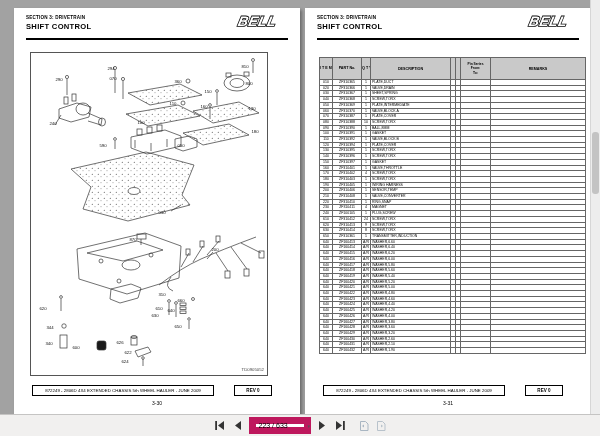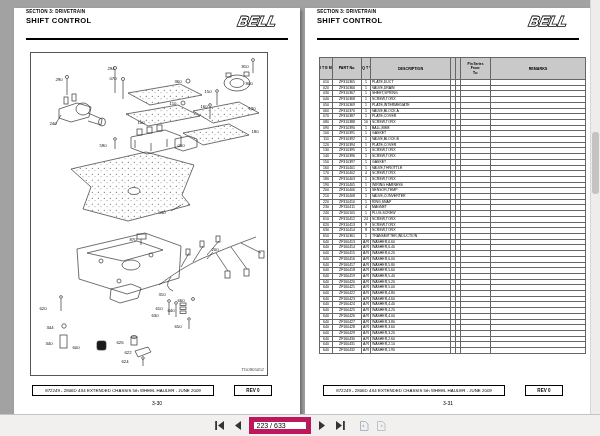--- a/index.html
+++ b/index.html
@@ -5,21 +5,21 @@
   html,body{margin:0;padding:0}
   body{
     width:600px;height:436px;position:relative;overflow:hidden;
     background:#a2a2a2;font-family:"Liberation Sans",sans-serif;color:#000;
   }
   
   .page{position:absolute;top:8px;width:286px;height:407px;background:#fff;
         box-shadow:2px 2px 3px rgba(0,0,0,.35)}
   #page-left{left:14px}
   #page-right{left:305px}
-  .page-header{position:absolute;top:1px;left:12px}
+  .page-header{position:absolute;top:7px;left:12px}
   .hdr-section{font-size:4.6px;font-weight:bold;letter-spacing:.2px}
   .hdr-title{font-size:7.6px;font-weight:bold;margin-top:1.5px;letter-spacing:.3px}
   .hdr-rule{position:absolute;top:30px;left:12px;right:12px;height:2px;background:#000}
   .logo{position:absolute;top:5px;right:12px}
   .page-footer-doc{position:absolute;left:18px;top:377px;width:180px;height:9px;
        border:1px solid #000;font-size:4.4px;line-height:9px;text-align:center;
        white-space:nowrap;overflow:hidden}
   .page-footer-rev{position:absolute;left:220px;top:377px;width:36px;height:9px;
        border:1px solid #000;font-size:4.6px;line-height:9px;text-align:center;font-weight:bold}
   .page-footer-num{position:absolute;top:392px;left:0;width:100%;text-align:center;font-size:5px}
@@ -40,21 +40,21 @@
   .parts-table td{height:4.7px;line-height:4.7px;text-align:center}
   .parts-table td.tdesc{text-align:left}
   .vh{white-space:pre-line;font-size:3.3px;line-height:4.3px}
   .pinhdr div{font-size:3.3px;line-height:4.4px;text-align:center}
   
   .toolbar{position:absolute;left:0;right:0;bottom:0;height:21px;background:#f1f0ef;
        border-top:1px solid #c5c4c3;display:flex;align-items:center;justify-content:center;gap:5px}
   .tb-btn{width:13px;height:14px;display:flex;align-items:center;justify-content:center;
        background:transparent;border:none;padding:0;cursor:pointer}
   .page-box{display:flex;align-items:center;width:62px;height:17px;background:#fff;
-       border:5px solid #be185d;box-sizing:border-box}
+       border:7px solid #be185d;box-sizing:border-box}
   .page-box input{border:none;outline:none;width:48px;font-size:7px;padding:0 0 0 3px;
        font-family:"Liberation Sans",sans-serif;background:transparent}
   .page-box .caret{font-size:5px;color:#555;margin-left:1px}
   .view-icons{display:flex;gap:4px;margin-left:6px}
   
   .scrollbar{position:absolute;right:0;top:0;width:9px;bottom:21px;background:#ededed;
        border-left:1px solid #d6d6d6}
   .scroll-thumb{position:absolute;left:1px;right:1px;top:132px;height:62px;background:#c3c3c3;
        border-radius:3px}
 </style>

